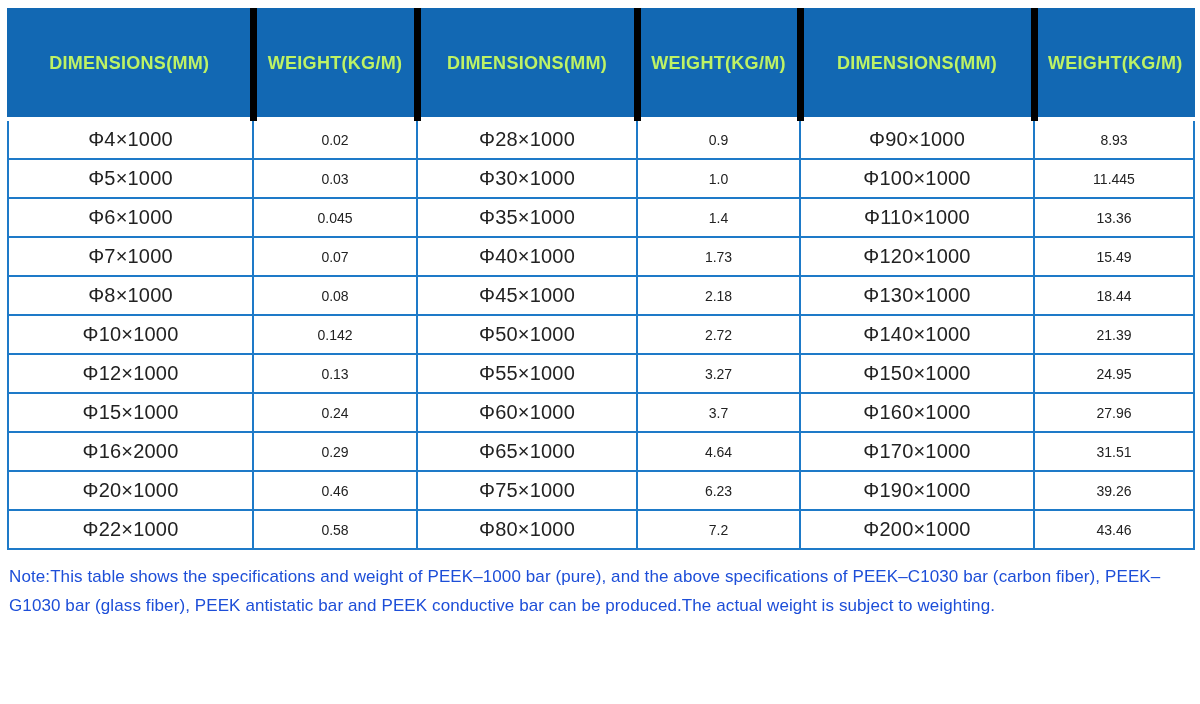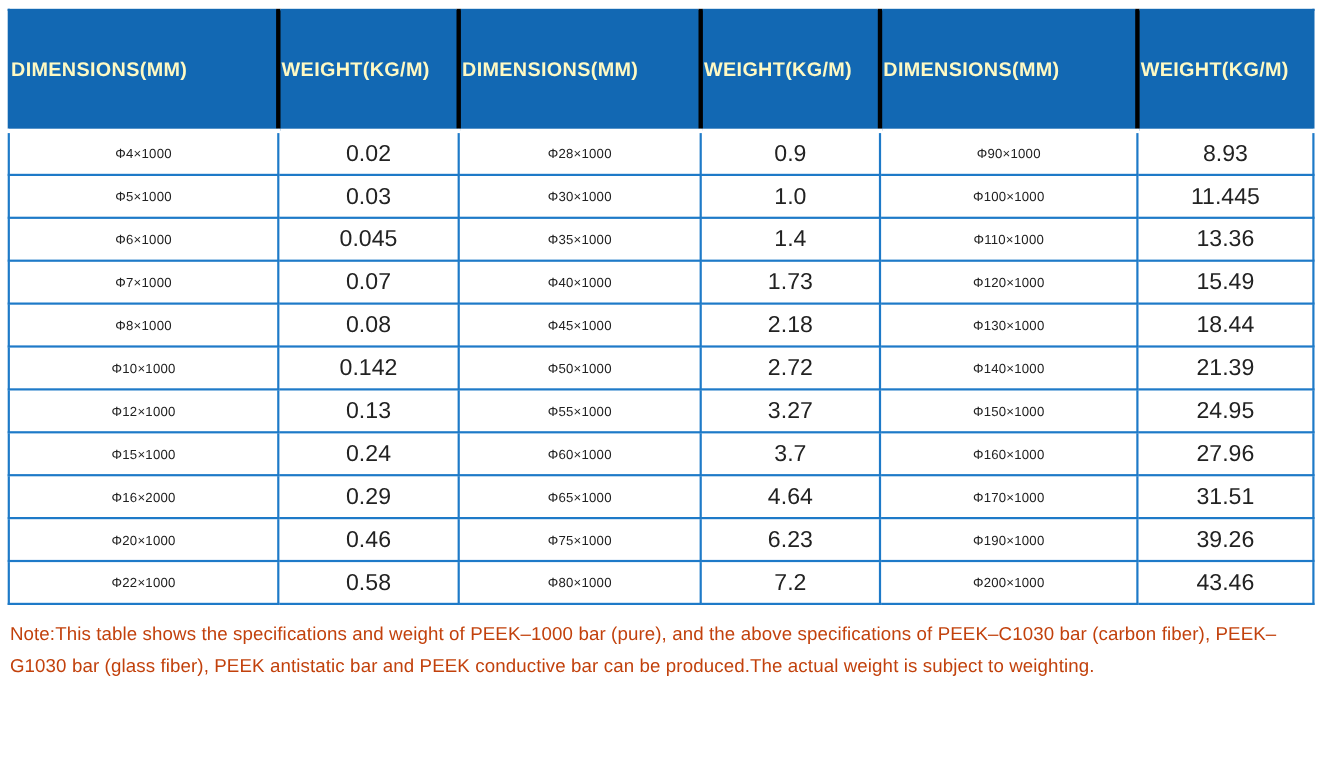--- a/index.html
+++ b/index.html
@@ -23,50 +23,50 @@
   }
   col.c1 { width: 245px; }
   col.c2 { width: 164px; }
   col.c3 { width: 220px; }
   col.c4 { width: 163px; }
   col.c5 { width: 234px; }
   col.c6 { width: 160px; }
 
   .spec-table th {
     background: #1268b3;
-    color: #fef9c3;
+    color: #bef264;
     font-size: 18px;
     font-weight: bold;
     letter-spacing: 0.3px;
-    text-align: left;
+    text-align: center;
     vertical-align: middle;
     height: 105px;
     border: 2px solid #1268b3;          
     border-bottom: 4px solid #ffffff;    
   }
   .spec-table th + th {
-    border-left: 4px solid #000000;      
+    border-left: 7px solid #000000;      
   }
   .spec-table td {
     border: 2px solid #1e7ac8;
     text-align: center;
     vertical-align: middle;
     height: 35px;
     color: #222222;
     background: #ffffff;
   }
-  .spec-table td.dim { font-size: 12px; letter-spacing: 0.2px; }
-  .spec-table td.wt  { font-size: 21px; }
+  .spec-table td.dim { font-size: 20px; letter-spacing: 0.2px; }
+  .spec-table td.wt  { font-size: 14px; }
 
   .note {
     margin: 12px 0 0 2px;
     width: 1186px;
     font-size: 17px;
     line-height: 29px;
-    color: #c2410c;
+    color: #1d4ed8;
     letter-spacing: 0.1px;
   }
 </style>
 </head>
 <body>
 
 <div class="page">
 
   <table class="spec-table">
     <colgroup>

